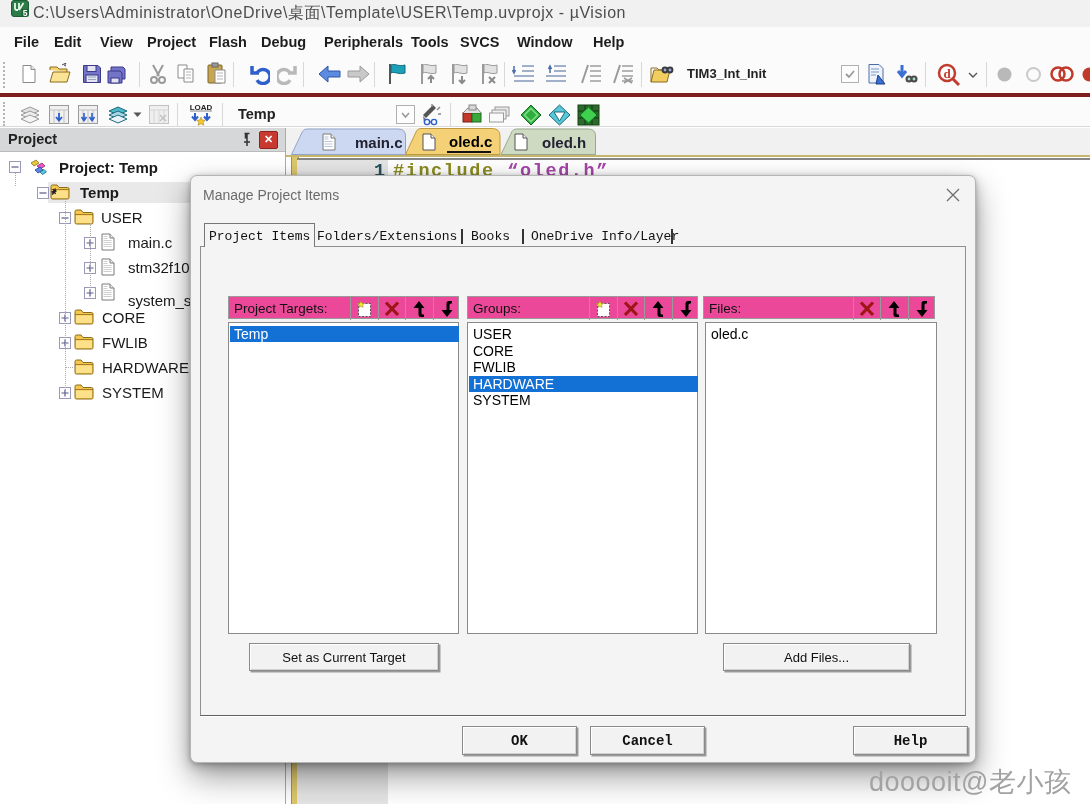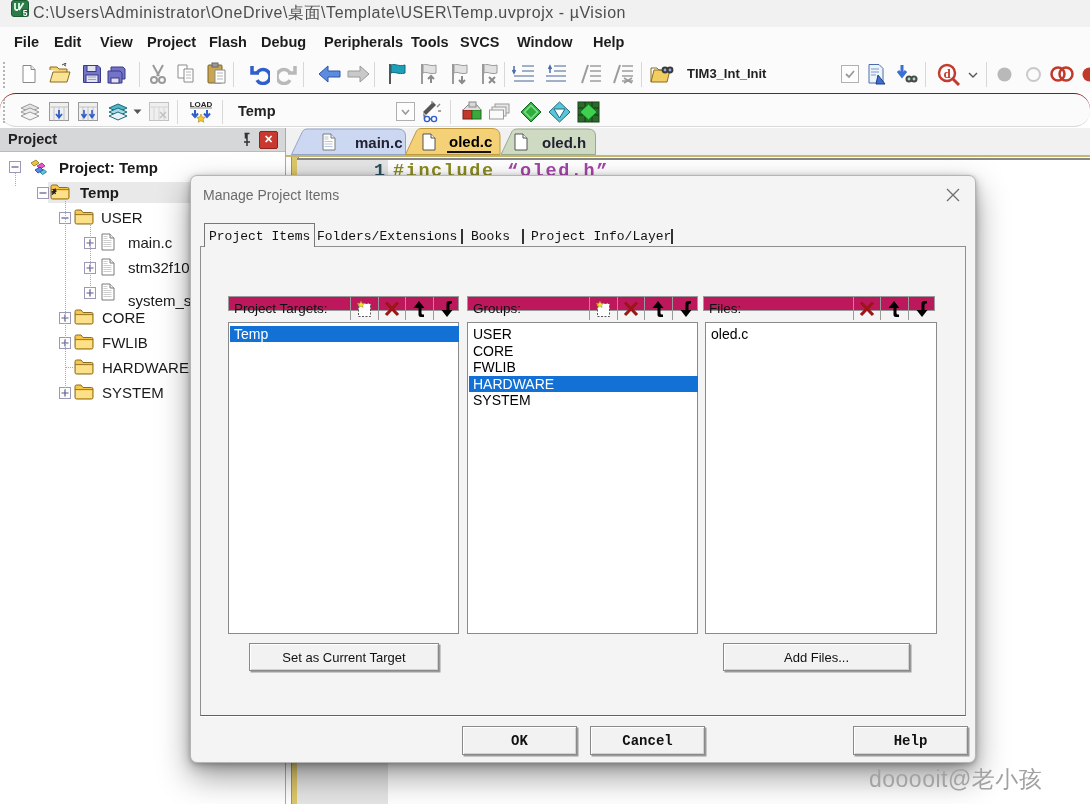--- a/index.html
+++ b/index.html
@@ -7,51 +7,51 @@
 #app{position:absolute;left:0;top:0;width:1090px;height:804px;}
 .abs{position:absolute;}
 
 .titlebar{position:absolute;left:0;top:0;width:1090px;height:27px;background:#f1f1f1;}
 .titletext{position:absolute;left:33px;top:3px;font-size:16px;color:#4d4d4d;letter-spacing:0.55px;}
 
 .menubar{position:absolute;left:0;top:27px;width:1090px;height:29px;background:#fbfbfb;}
 .menubar span{position:absolute;top:7px;font-size:14.5px;font-weight:600;color:#1c1c1c;}
 
 .tb1{position:absolute;left:0;top:56px;width:1090px;height:37px;background:#fbfbfb;}
-.tb2{position:absolute;left:0;top:93px;width:1090px;height:34px;background:#fbfbfb;border-top:1px solid #7f1d1d;border-bottom:1px solid #d9d9d9;box-sizing:border-box;border-radius:16px;}
+.tb2{position:absolute;left:0;top:93px;width:1090px;height:34px;background:#fbfbfb;border-top:4px solid #7f1d1d;border-bottom:1px solid #d9d9d9;box-sizing:border-box;}
 .vsep{position:absolute;width:1px;background:#d8d8d8;}
 .grip{position:absolute;left:3px;width:3px;border-left:2px dotted #b5b5b5;}
 
 .projpanel{position:absolute;left:0;top:128px;width:285px;height:676px;background:#fff;border-right:1px solid #aaa;}
 .projhead{position:absolute;left:0;top:0;width:285px;height:23px;background:#d6d7d8;border-bottom:1px solid #bbb;}
 .projhead .t{position:absolute;left:8px;top:3px;font-size:14.5px;font-weight:700;color:#222;}
 .closebox{position:absolute;left:259px;top:3px;width:17px;height:16px;background:#c8392f;border:1px solid #8d241c;border-radius:2px;color:#fff;font-size:11px;font-weight:700;text-align:center;line-height:15px;}
 .trerow{position:absolute;font-size:15px;color:#1a1a1a;white-space:nowrap;}
 
 .editor{position:absolute;left:286px;top:128px;width:804px;height:676px;background:#fff;}
 .tabbar{position:absolute;left:0;top:0;width:804px;height:27px;background:#f1f1f1;}
 .tanline{position:absolute;left:0;top:27px;width:804px;height:2px;background:#c7b66d;}
 
 .dialog{position:absolute;left:190px;top:175px;width:784px;height:586px;background:#f4f4f4;border:1px solid #b5b5b5;border-radius:7px;
   box-shadow:0 14px 32px rgba(0,0,0,0.38), 0 4px 12px rgba(0,0,0,0.22), 0 1px 4px rgba(0,0,0,0.18);}
 .dlgtitle{position:absolute;left:12px;top:11px;font-size:14px;color:#6b6b6b;}
 .dlgx{position:absolute;left:753px;top:10px;width:18px;height:18px;}
 .tabpage{position:absolute;left:9px;top:70px;width:766px;height:470px;border:1px solid #8f8f8f;border-bottom:1.5px solid #616161;box-shadow:0 1px 0 #fff;background:#f4f4f4;box-sizing:border-box;}
 .mono{font-family:"Liberation Mono",monospace;}
 .dtab{position:absolute;font-family:"Liberation Mono",monospace;font-weight:400;font-size:13px;color:#111;white-space:nowrap;}
-.colhead{position:absolute;height:15px;background:#be185d;border:1px solid #9a9a9a;}
+.colhead{position:absolute;height:23px;background:#ec4899;border:1px solid #9a9a9a;}
 .colhead .lbl{position:absolute;left:5px;top:4px;font-size:13.5px;color:#111;}
 .hbtn{position:absolute;top:0;height:23px;border-left:1px solid #9a9a9a;}
 .listbox{position:absolute;background:#fff;border:1px solid #8a8a8a;}
 .lrow{position:absolute;left:1px;font-size:14px;color:#000;padding-left:4px;height:16px;line-height:16px;width:100%;}
 .lrow.sel{background:#1370d4;color:#fff;}
 .wbtn{position:absolute;background:#f2f2f2;border:1px solid #8a8a8a;box-shadow:inset 1px 1px 0 #fff,inset -1px -1px 0 #d2d2d2,1.5px 1.5px 0 #9b9b9b;
   font-size:13px;color:#111;text-align:center;}
 
-.watermark{position:absolute;left:869px;top:764px;font-size:23px;color:#a2a2a2;letter-spacing:0.5px;}
+.watermark{position:absolute;left:869px;top:764px;font-size:27px;color:#a2a2a2;letter-spacing:0.5px;}
 </style>
 </head>
 <body>
 <div id="app">
   <div class="titlebar">
     <svg class="abs" style="left:11px;top:0px" width="18" height="17" viewBox="0 0 18 17">
       <rect x="0.5" y="0.5" width="17" height="16" rx="2.5" fill="#2c7c48" stroke="#1b5c33"></rect>
       <path d="M4 3 V8.5 Q4 10 5.5 10 L7 10" stroke="#eaf5ee" stroke-width="1.8" fill="none"></path>
       <path d="M8 3 V10 M8 10 L12.5 3" stroke="#eaf5ee" stroke-width="1.8" fill="none"></path>
       <rect x="10.5" y="9" width="7" height="7.5" fill="#1e6238"></rect>
@@ -448,21 +448,21 @@
   <div class="dialog">
     <span class="dlgtitle">Manage Project Items</span>
     <svg class="dlgx" viewBox="0 0 18 18">
         <path d="M3 3 L15 15 M15 3 L3 15" stroke="#6e6e6e" stroke-width="1.3"></path>
       </svg>
     <div class="tabpage"></div>
     <div class="abs" style="left:13px;top:46.5px;width:111px;height:24px;background:#f4f4f4;border:1px solid #777;border-bottom:none;box-sizing:border-box"></div>
     <div class="dtab" style="left:18px;top:53px">Project Items</div>
     <div class="dtab" style="left:126px;top:53px">Folders/Extensions</div>
     <div class="dtab" style="left:280px;top:53px">Books</div>
-    <div class="dtab" style="left:340px;top:53px">Project Info/Layer</div>
+    <div class="dtab" style="left:340px;top:53px">OneDrive Info/Layer</div>
     <div class="abs" style="left:270px;top:53px;width:1.5px;height:15px;background:#333"></div>
     <div class="abs" style="left:331px;top:53px;width:1.5px;height:15px;background:#333"></div>
     <div class="abs" style="left:480px;top:53px;width:1.5px;height:15px;background:#333"></div>
 
     <div class="colhead" style="left:37px;top:120px;width:231px;box-sizing:border-box">
       <span class="lbl">Project Targets:</span>
       <div class="hbtn" style="left:121px;width:27.5px"><svg style="margin:3px 0 0 6px" width="16" height="18" viewBox="0 0 16 18">
             <use href="#newdoc"></use>
           </svg></div>
       <div class="hbtn" style="left:148.5px;width:27.5px"><svg style="margin:2px 0 0 4px" width="18" height="19" viewBox="0 0 18 19">

